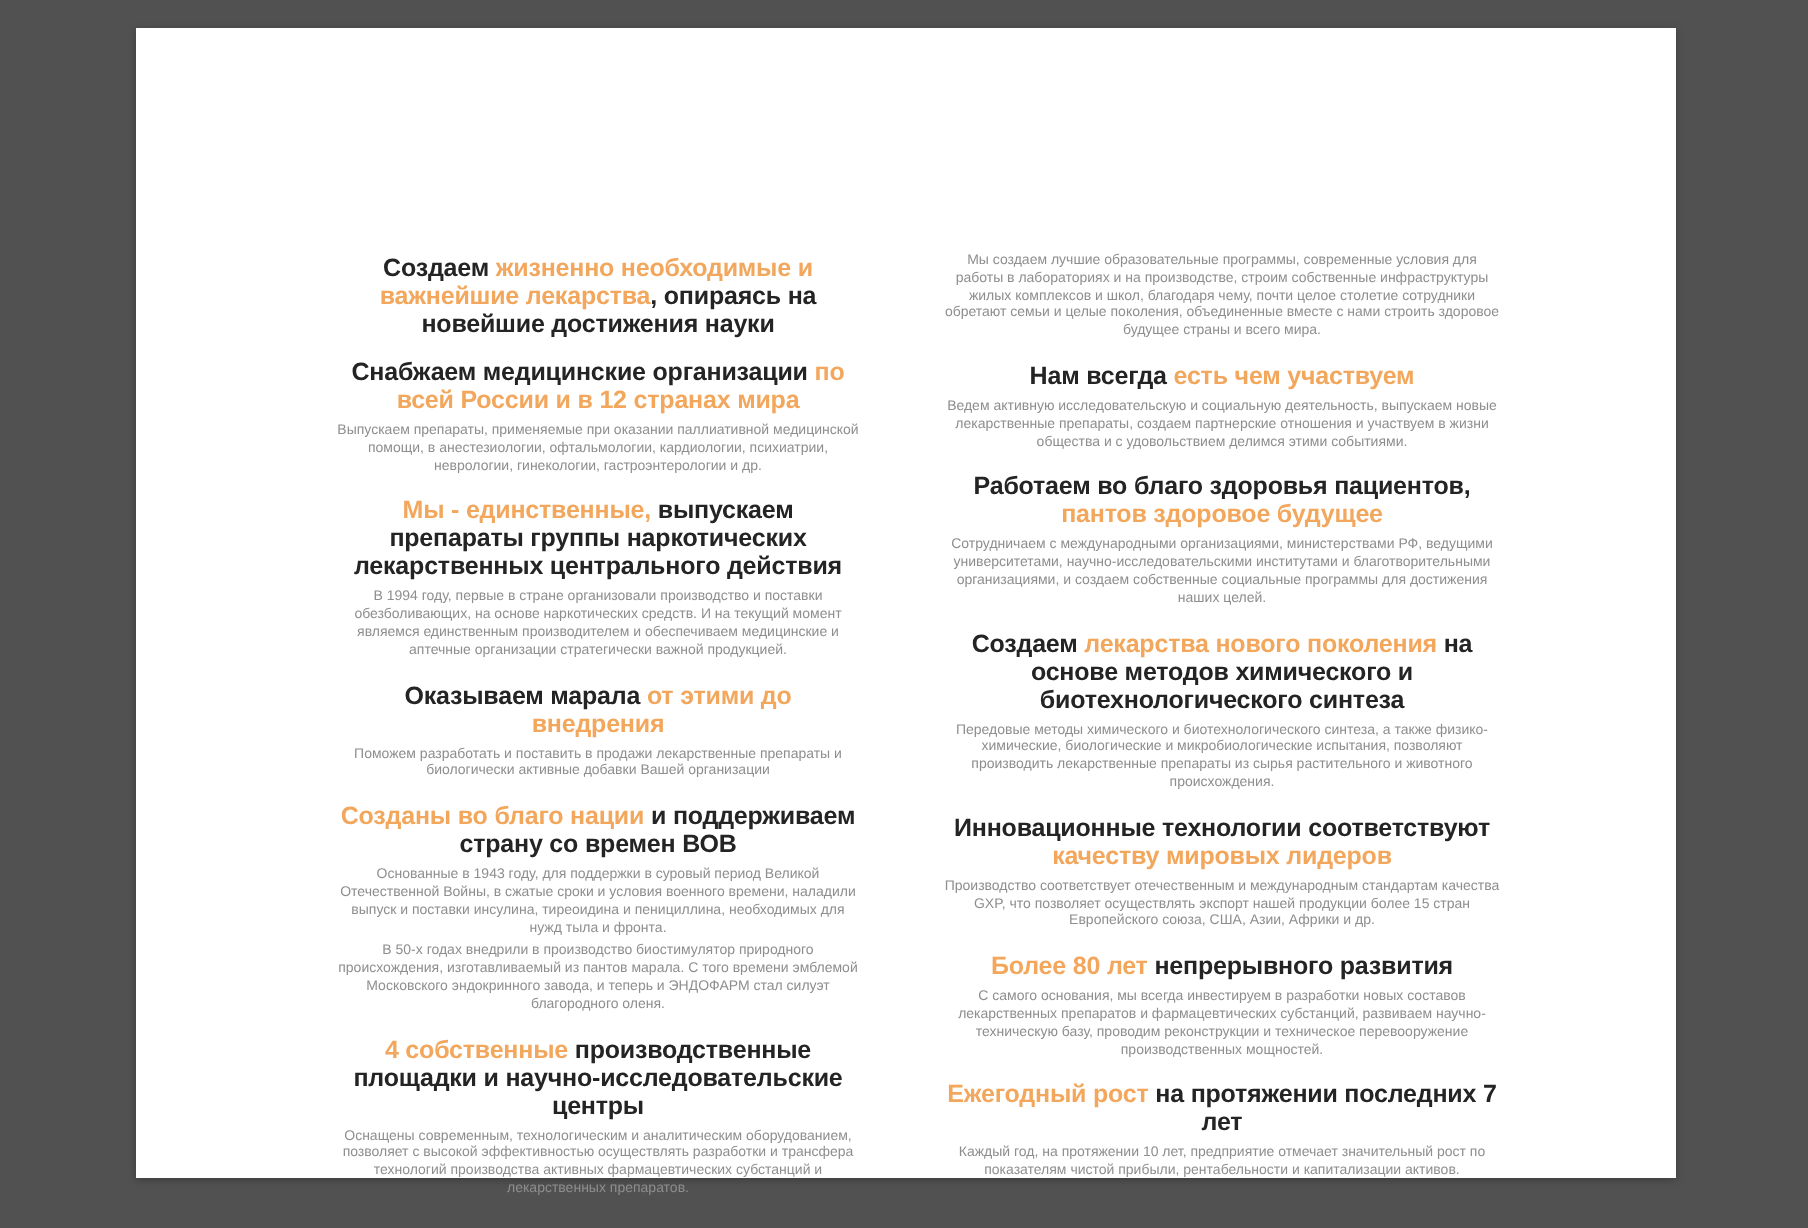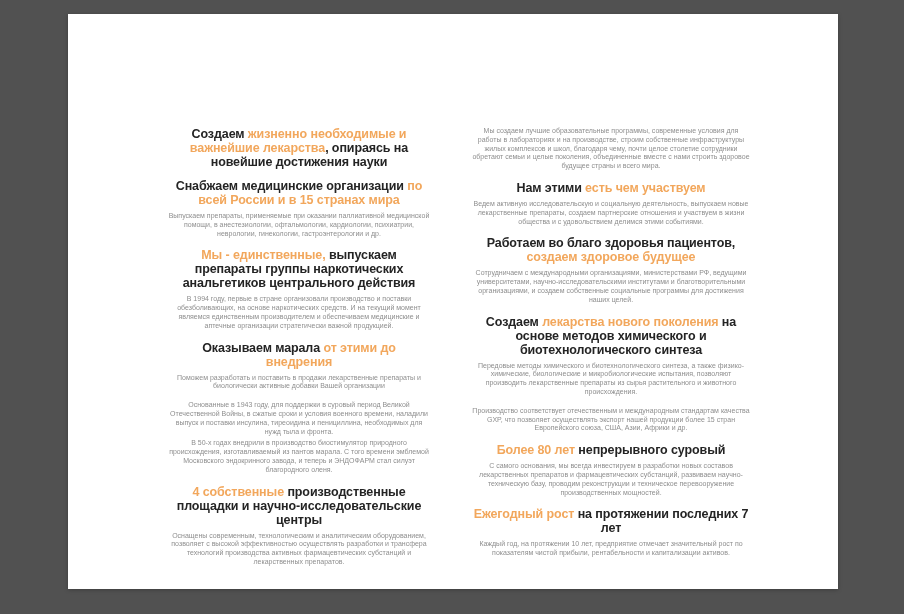--- a/index.html
+++ b/index.html
@@ -53,61 +53,63 @@
 </head>
 <body style="background: rgb(81, 81, 81);">
 
 <div class="paper" style="background: rgb(255, 255, 255);">
   <div class="content">
     <div class="col col-left">
         <div class="section">
           <h2><span class="plain">Создаем </span><span class="accent">жизненно необходимые и важнейшие лекарства</span><span class="plain">, опираясь на новейшие достижения науки</span></h2>
         </div>
         <div class="section">
-          <h2><span class="plain">Снабжаем медицинские организации </span><span class="accent">по всей России и в 15 странах мира</span></h2>
+          <h2><span class="plain">Снабжаем медицинские организации </span><span class="accent">по всей России и в 12 странах мира</span></h2>
           <p>Выпускаем препараты, применяемые при оказании паллиативной медицинской помощи, в анестезиологии, офтальмологии, кардиологии, психиатрии, неврологии, гинекологии, гастроэнтерологии и др.</p>
         </div>
         <div class="section">
-          <h2><span class="accent">Мы - единственные, </span><span class="plain">выпускаем препараты группы наркотических анальгетиков центрального действия</span></h2>
+          <h2><span class="accent">Мы - единственные, </span><span class="plain">выпускаем препараты группы наркотических лекарственных центрального действия</span></h2>
           <p>В 1994 году, первые в стране организовали производство и поставки обезболивающих, на основе наркотических средств. И на текущий момент являемся единственным производителем и обеспечиваем медицинские и аптечные организации стратегически важной продукцией.</p>
         </div>
         <div class="section">
           <h2><span class="plain">Оказываем марала </span><span class="accent">от этими до внедрения</span></h2>
           <p>Поможем разработать и поставить в продажи лекарственные препараты и биологически активные добавки Вашей организации</p>
         </div>
         <div class="section">
+          <h2><span class="accent">Созданы во благо нации</span><span class="plain"> и поддерживаем страну со времен ВОВ</span></h2>
           <p>Основанные в 1943 году, для поддержки в суровый период Великой Отечественной Войны, в сжатые сроки и условия военного времени, наладили выпуск и поставки инсулина, тиреоидина и пенициллина, необходимых для нужд тыла и фронта.</p>
           <p>В 50-х годах внедрили в производство биостимулятор природного происхождения, изготавливаемый из пантов марала. С того времени эмблемой Московского эндокринного завода, и теперь и ЭНДОФАРМ стал силуэт благородного оленя.</p>
         </div>
         <div class="section">
           <h2><span class="accent">4 собственные </span><span class="plain">производственные площадки и научно-исследовательские центры</span></h2>
           <p>Оснащены современным, технологическим и аналитическим оборудованием, позволяет с высокой эффективностью осуществлять разработки и трансфера технологий производства активных фармацевтических субстанций и лекарственных препаратов.</p>
         </div>
       </div>
     <div class="col col-right">
         <div class="section">
           <p>Мы создаем лучшие образовательные программы, современные условия для работы в лабораториях и на производстве, строим собственные инфраструктуры жилых комплексов и школ, благодаря чему, почти целое столетие сотрудники обретают семьи и целые поколения, объединенные вместе с нами строить здоровое будущее страны и всего мира.</p>
         </div>
         <div class="section">
-          <h2><span class="plain">Нам этими </span><span class="accent">есть чем участвуем</span></h2>
+          <h2><span class="plain">Нам всегда </span><span class="accent">есть чем участвуем</span></h2>
           <p>Ведем активную исследовательскую и социальную деятельность, выпускаем новые лекарственные препараты, создаем партнерские отношения и участвуем в жизни общества и с удовольствием делимся этими событиями.</p>
         </div>
         <div class="section">
-          <h2><span class="plain">Работаем во благо здоровья пациентов, </span><span class="accent">создаем здоровое будущее</span></h2>
+          <h2><span class="plain">Работаем во благо здоровья пациентов, </span><span class="accent">пантов здоровое будущее</span></h2>
           <p>Сотрудничаем с международными организациями, министерствами РФ, ведущими университетами, научно-исследовательскими институтами и благотворительными организациями, и создаем собственные социальные программы для достижения наших целей.</p>
         </div>
         <div class="section">
           <h2><span class="plain">Создаем </span><span class="accent">лекарства нового поколения </span><span class="plain">на основе методов химического и биотехнологического синтеза</span></h2>
           <p>Передовые методы химического и биотехнологического синтеза, а также физико-химические, биологические и микробиологические испытания, позволяют производить лекарственные препараты из сырья растительного и животного происхождения.</p>
         </div>
         <div class="section">
+          <h2><span class="plain">Инновационные технологии соответствуют </span><span class="accent">качеству мировых лидеров</span></h2>
           <p>Производство соответствует отечественным и международным стандартам качества GXP, что позволяет осуществлять экспорт нашей продукции более 15 стран Европейского союза, США, Азии, Африки и др.</p>
         </div>
         <div class="section">
-          <h2><span class="accent">Более 80 лет </span><span class="plain">непрерывного суровый</span></h2>
+          <h2><span class="accent">Более 80 лет </span><span class="plain">непрерывного развития</span></h2>
           <p>С самого основания, мы всегда инвестируем в разработки новых составов лекарственных препаратов и фармацевтических субстанций, развиваем научно-техническую базу, проводим реконструкции и техническое перевооружение производственных мощностей.</p>
         </div>
         <div class="section">
           <h2><span class="accent">Ежегодный рост </span><span class="plain">на протяжении последних 7 лет</span></h2>
           <p>Каждый год, на протяжении 10 лет, предприятие отмечает значительный рост по показателям чистой прибыли, рентабельности и капитализации активов.</p>
         </div>
       </div>
   </div>
 </div>
 

